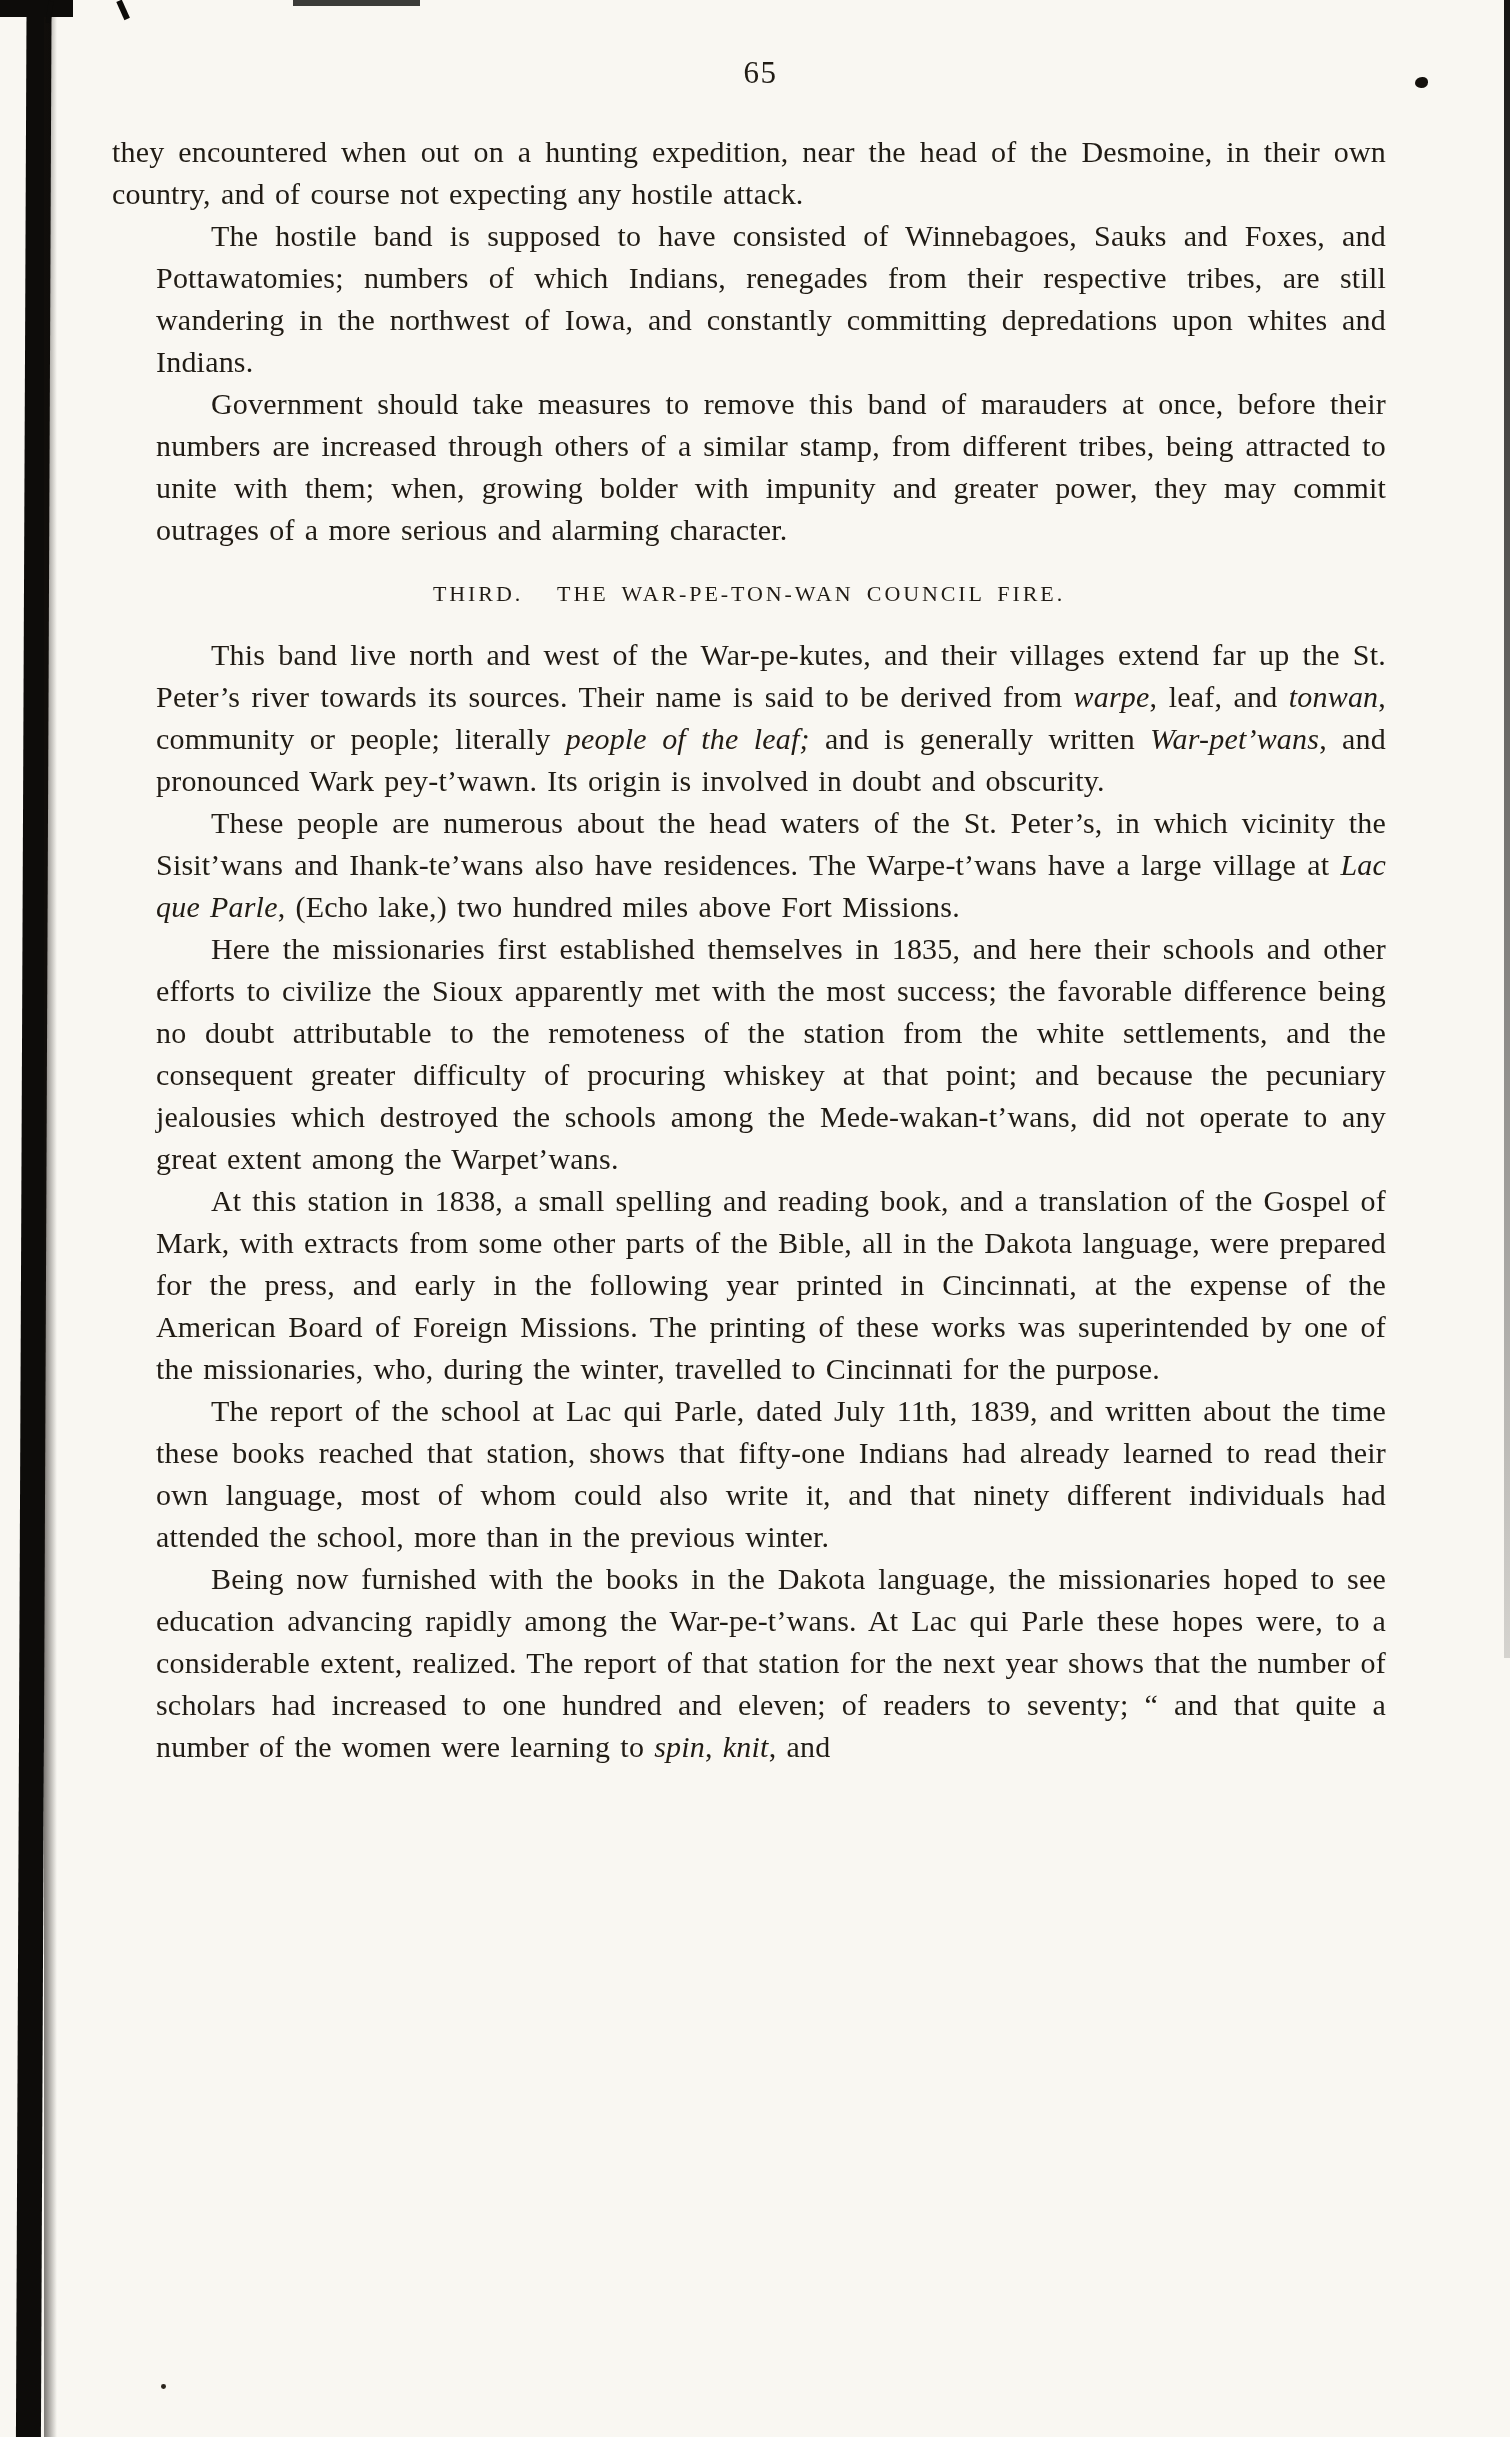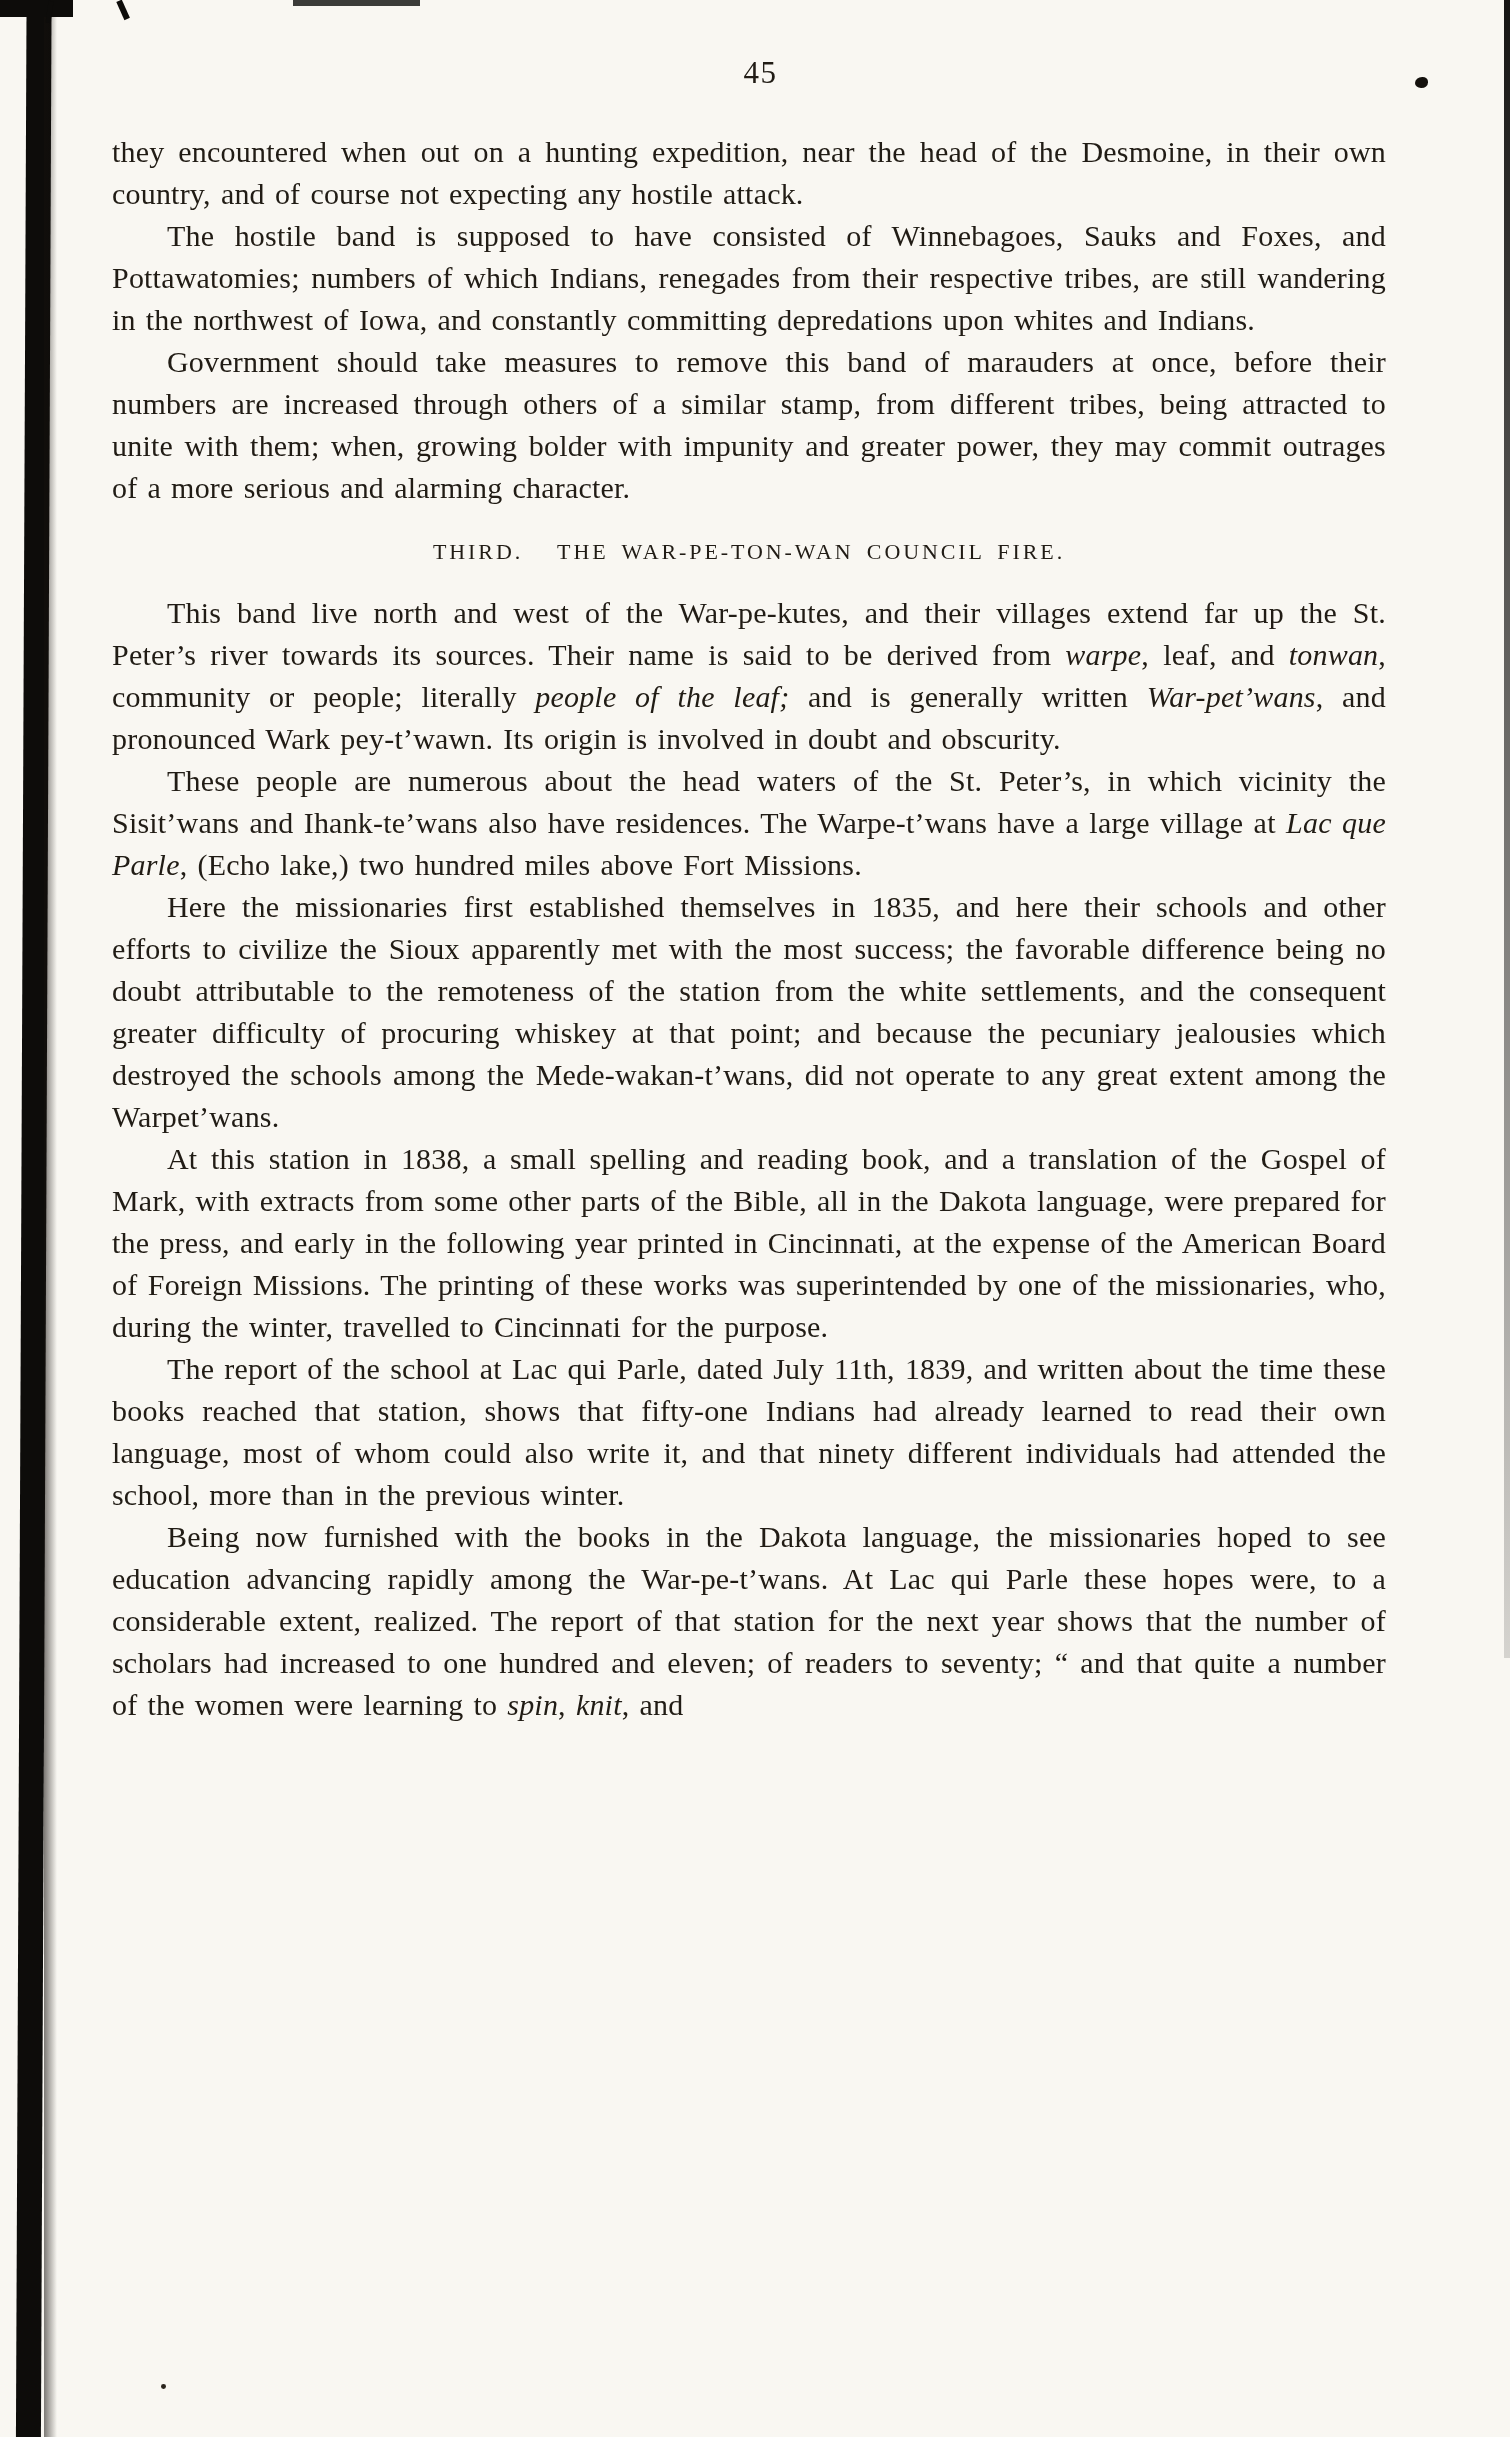--- a/index.html
+++ b/index.html
@@ -55,21 +55,21 @@
   .page-number {
     position: absolute; top: 55px; left: 124px; width: 1273px;
     text-align: center; font-size: 31px; letter-spacing: 1.5px;
   }
   .text-block {
     position: absolute; top: 131px; left: 112px; width: 1274px;
     font-size: 30px; line-height: 42px;
     text-align: justify; word-spacing: 2.4px; letter-spacing: 0.2px;
   }
   .para { margin: 0; }
-  .para.indent { text-indent: 55px; }
+  .para.indent { text-indent: 55px; margin-left: 44px; }
   .section-heading {
     margin: 23.4px 0 20.5px 0;
     text-align: center;
     font-size: 22px; font-weight: normal;
     letter-spacing: 2.9px;
     word-spacing: 4.9px;
     line-height: 39px;
   }
   .section-heading .gap { display: inline-block; width: 34px; }
   i { font-style: italic; }
@@ -83,21 +83,21 @@
   <div class="edge-left-feather"></div>
   <div class="edge-right"></div>
 
   <div class="mark-top-a"></div>
   <div class="mark-top-b"></div>
   <div class="mark-top-c"></div>
   <div class="mark-top-d"></div>
   <div class="ink-dot"></div>
   <div class="ink-speck"></div>
 
-  <div class="page-number">45</div>
+  <div class="page-number">65</div>
 
   <div class="text-block">
     <p class="para noindent"><span>they encountered when out on a hunting expedition, near the head of the Desmoine, in their own country, and of course not expecting any hostile attack.</span></p>
     <p class="para indent"><span>The hostile band is supposed to have consisted of Winnebagoes, Sauks and Foxes, and Pottawatomies; numbers of which Indians, renegades from their respective tribes, are still wandering in the northwest of Iowa, and constantly committing depredations upon whites and Indians.</span></p>
     <p class="para indent"><span>Government should take measures to remove this band of marauders at once, before their numbers are increased through others of a similar stamp, from different tribes, being attracted to unite with them; when, growing bolder with impunity and greater power, they may commit outrages of a more serious and alarming character.</span></p>
 
     <h2 class="section-heading">
       <span>THIRD.</span><span class="gap"></span><span>THE WAR-PE-TON-WAN COUNCIL FIRE.</span>
     </h2>
 

